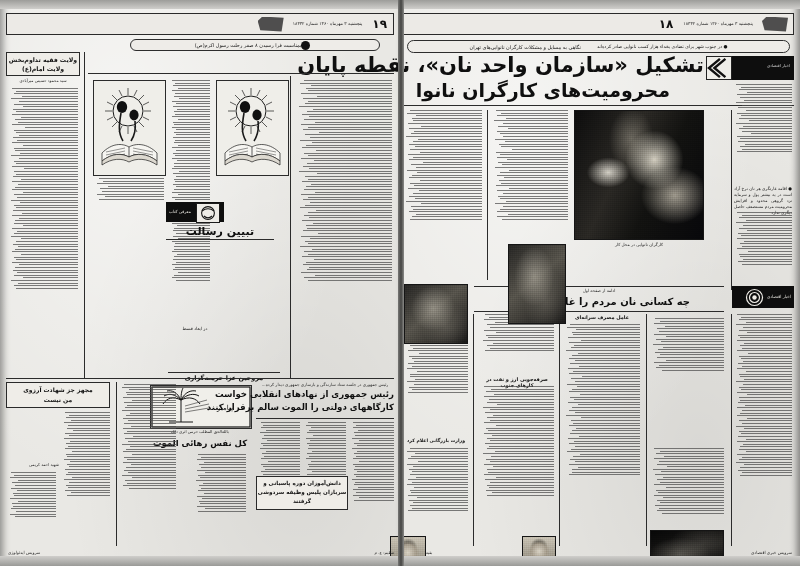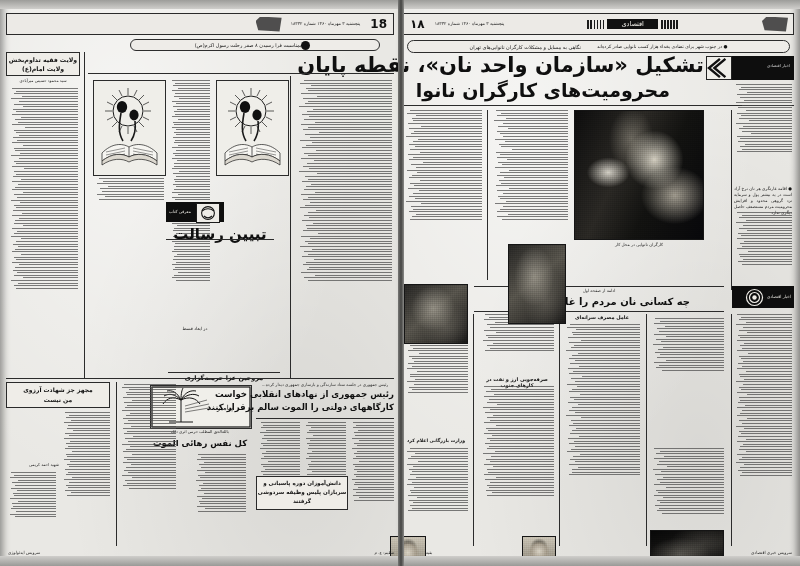--- a/index.html
+++ b/index.html
@@ -131,39 +131,20 @@
 
 <div id="page">
 
   <div class="sheet" id="sheet-right"></div>
   <div class="sheet" id="sheet-left"></div>
 
   <div class="blk" style="right:0;top:0;width:403px;height:566px;">
 
     <div class="blk mast" style="right:6px;top:13px;width:391px;height:22px;">
       <div class="logo"></div>
-      <div class="mast-center">
-        <div class="barcode">
-          <b></b>
-            <b></b>
-            <b></b>
-            <b></b>
-            <b></b>
-            <b></b>
-        </div>
-        <div class="sect-tag">اقتصادی</div>
-        <div class="barcode">
-          <b></b>
-            <b></b>
-            <b></b>
-            <b></b>
-            <b></b>
-            <b></b>
-        </div>
-      </div>
       <div class="dateline">پنجشنبه ۳ مهرماه ۱۳۶۰
 شماره ۱۸۳۳۲</div>
       <div class="pageno">۱۸</div>
     </div>
 
     <div class="blk pill" style="right:10px;top:40px;width:383px;height:13px;">
       <span style="font-size:4.6px;padding:0 8px;">● در جنوب شهر برای تضادی بخداء هزار کسب نانوایی صادر کرده‌اند</span>
       <span style="font-size:5px;padding:0 8px;">نگاهی به مسایل و مشکلات کارگران نانوایی‌های تهران</span>
     </div>
 
@@ -677,21 +658,21 @@
 
     <div class="blk photo p-stone" style="right:332px;top:110px;width:64px;height:60px;"></div>
 
     <div class="blk" style="right:8px;top:550px;width:120px;height:7px;font-size:4.2px;color:#222;text-align:right;">سرویس خبری اقتصادی</div>
     <div class="blk" style="right:330px;top:550px;width:66px;height:7px;font-size:4px;color:#222;text-align:left;">بقیه در صفحه ۱۱</div>
   </div>
 
   <div class="blk" style="left:0;top:0;width:400px;height:566px;">
 
     <div class="blk mast" style="left:6px;top:13px;width:388px;height:22px;">
-      <div class="pageno">18</div>
+      <div class="pageno">۱۹</div>
       <div class="dateline">پنجشنبه ۳ مهرماه ۱۳۶۰
 شماره ۱۸۳۳۲</div>
       <div class="logo"></div>
     </div>
 
     <div class="blk pill" style="left:130px;top:39px;width:250px;height:12px;">
       <span class="dot"></span>
       <span style="font-size:5px;">بمناسبت فرا رسیدن ۸ صفر رحلت رسول اکرم(ص)</span>
     </div>
 
@@ -1047,21 +1028,21 @@
     <div class="blk" style="left:166px;top:202px;width:58px;height:20px;background:#0e0e0e;">
       <div style="position:absolute;left:3px;top:7px;font-size:4.2px;color:#eceae4;">معرفی کتاب</div>
     </div>
     <div class="emblem" style="position:absolute;left:196px;top:203px;width:22px;height:18px;background:#eeece7;border:1px solid #1b1b1b;">
       <svg viewBox="0 0 22 18">
         <circle cx="11" cy="9" r="6.4" fill="none" stroke="#141414" stroke-width="1.1"></circle>
         <path d="M5 7 Q11 2.5 17 7" fill="none" stroke="#141414" stroke-width="1.1"></path>
         <path d="M7 12 Q11 15.5 15 12" fill="none" stroke="#141414" stroke-width="1.1"></path>
       </svg>
     </div>
-    <div class="blk hl" style="left:166px;top:226px;width:108px;height:11px;font-size:15px;">تبیین رسالت</div>
+    <div class="blk hl" style="left:166px;top:226px;width:108px;height:11px;font-size:11px;">تبیین رسالت</div>
     <div class="blk" style="left:166px;top:239px;width:108px;height:1px;background:#2b2b2b;"></div>
 
     <div class="blk photo p-stone" style="left:166px;top:244px;width:58px;height:80px;"></div>
     <div class="blk" style="left:166px;top:326px;width:58px;height:8px;font-size:4.4px;color:#161616;text-align:center;">در ابعاد قسط</div>
 
     <div class="blk rule-h" style="left:168px;top:372px;width:112px;"></div>
     <div class="blk hl" style="left:168px;top:375px;width:112px;height:9px;font-size:6.4px;">مروجین عزا حرمت‌گزاری</div>
 
     <div class="illus" style="position:absolute;left:150px;top:385px;width:100px;height:42px;">
       <svg viewBox="0 0 100 42">

